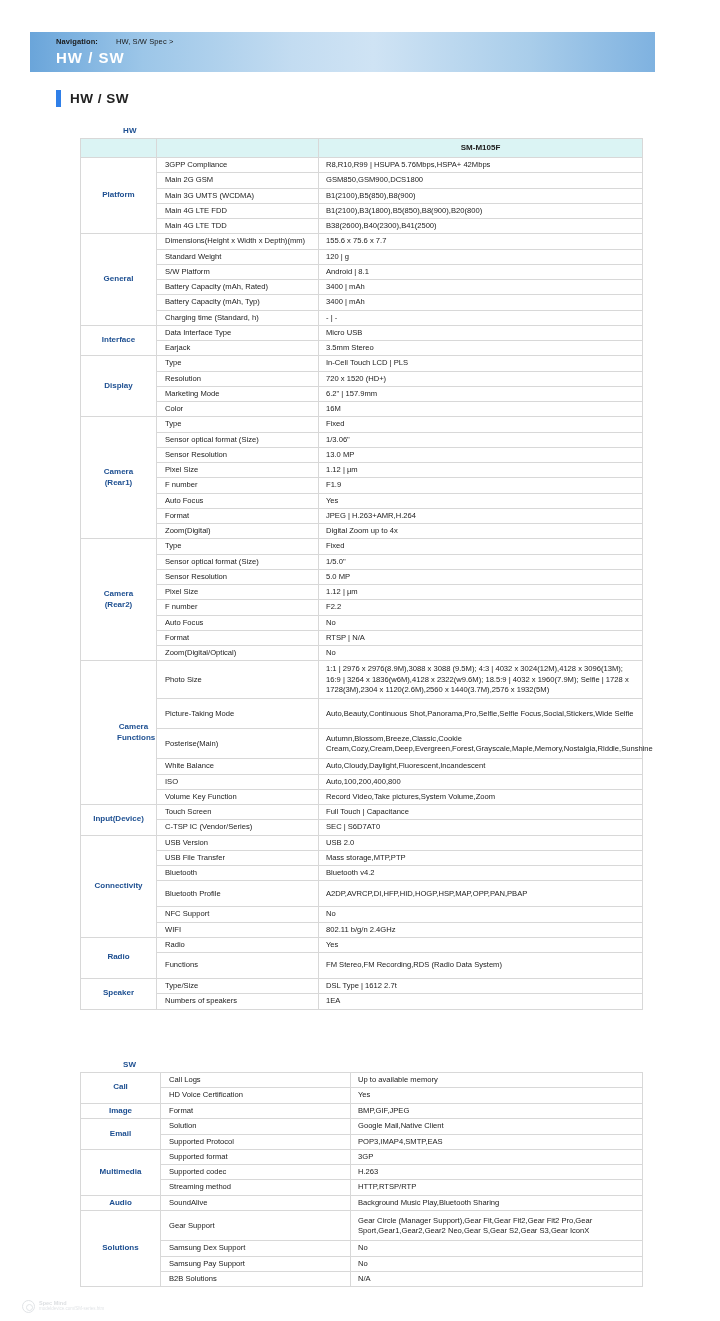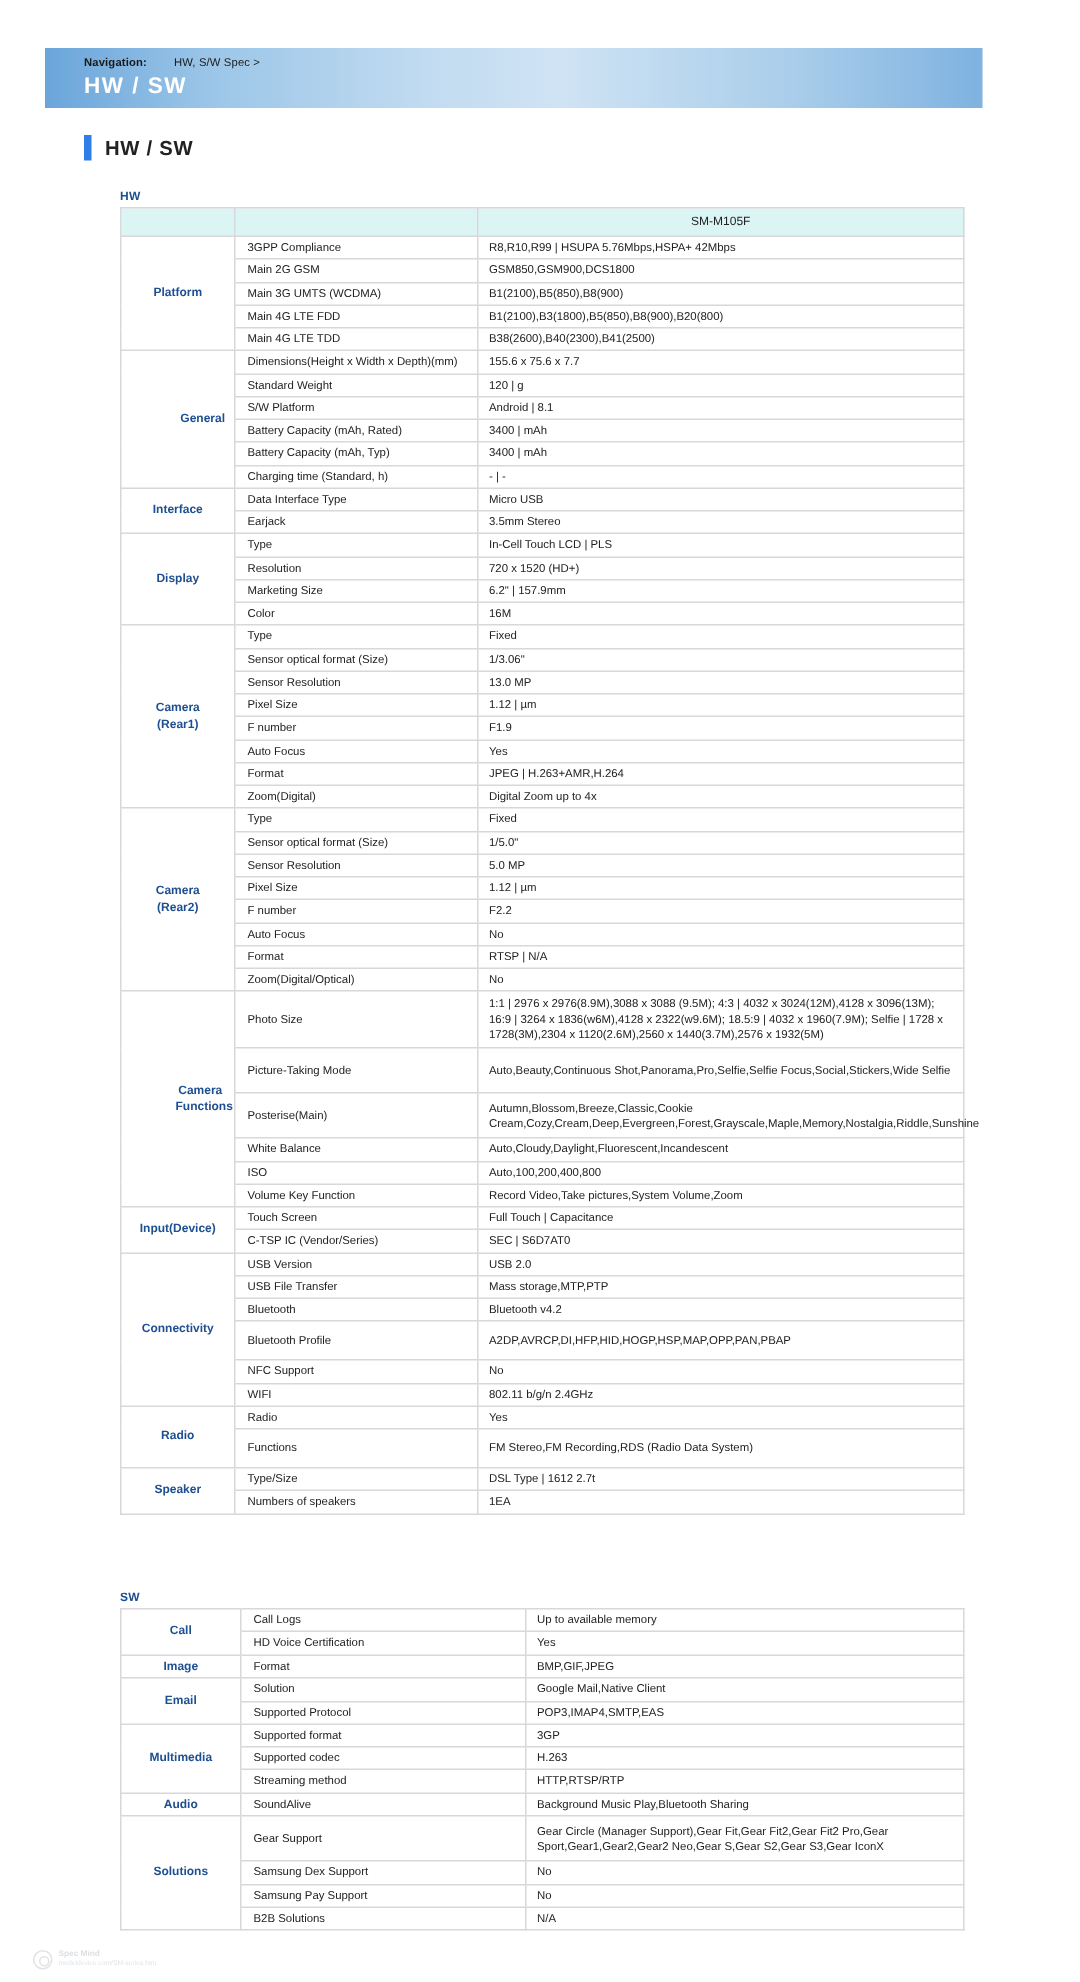--- a/index.html
+++ b/index.html
@@ -73,20 +73,21 @@
   .table-block { position: absolute; left: 80px; width: 562px; }
   #hw-block { top: 126px; }
   #sw-block { top: 1060px; }
 
   .block-label {
     font-size: 8px;
     font-weight: bold;
     color: #1d4f91;
     margin-bottom: 3px;
     letter-spacing: 0.2px;
+    margin-left: 43px;
   }
 
   table.spec {
     border-collapse: collapse;
     width: 562px;
     table-layout: fixed;
     border: 1px solid #c8c8c8;
   }
   table.spec td, table.spec th {
     border: 1px solid #d8d8d8;
@@ -95,21 +96,21 @@
     font-weight: normal;
     color: #222;
     vertical-align: middle;
     line-height: 1.35;
     text-align: left;
     background: #ffffff;
   }
   table.spec th.model-head {
     background: #dbf4f4;
     text-align: center;
-    font-weight: normal;
+    font-weight: bold;
     font-size: 8px;
     height: 14px;
   }
   table.spec td.head-blank,
   table.spec td.head-blank2 {
     background: #dbf4f4;
     height: 14px;
   }
   table.spec td.category {
     text-align: center;
@@ -206,21 +207,21 @@
         </tr>
         <tr>
           <td class="item">Main 4G LTE FDD</td>
           <td class="value">B1(2100),B3(1800),B5(850),B8(900),B20(800)</td>
         </tr>
         <tr>
           <td class="item">Main 4G LTE TDD</td>
           <td class="value">B38(2600),B40(2300),B41(2500)</td>
         </tr>
         <tr>
-          <td class="category" rowspan="6" style="white-space: pre-line; text-align: right;">General</td>
+          <td class="category" rowspan="6" style="white-space: pre-line;">General</td>
           <td class="item">Dimensions(Height x Width x Depth)(mm)</td>
           <td class="value">155.6 x 75.6 x 7.7</td>
         </tr>
         <tr>
           <td class="item">Standard Weight</td>
           <td class="value">120 |  g</td>
         </tr>
         <tr>
           <td class="item">S/W Platform</td>
           <td class="value">Android |  8.1</td>
@@ -249,21 +250,21 @@
         <tr>
           <td class="category" rowspan="4" style="white-space: pre-line;">Display</td>
           <td class="item">Type</td>
           <td class="value">In-Cell Touch LCD |  PLS</td>
         </tr>
         <tr>
           <td class="item">Resolution</td>
           <td class="value">720 x 1520 (HD+)</td>
         </tr>
         <tr>
-          <td class="item">Marketing Size</td>
+          <td class="item">Marketing Mode</td>
           <td class="value">6.2" |  157.9mm</td>
         </tr>
         <tr>
           <td class="item">Color</td>
           <td class="value">16M</td>
         </tr>
         <tr>
           <td class="category" rowspan="8" style="white-space: pre-line;">Camera
 (Rear1)</td>
           <td class="item">Type</td>

